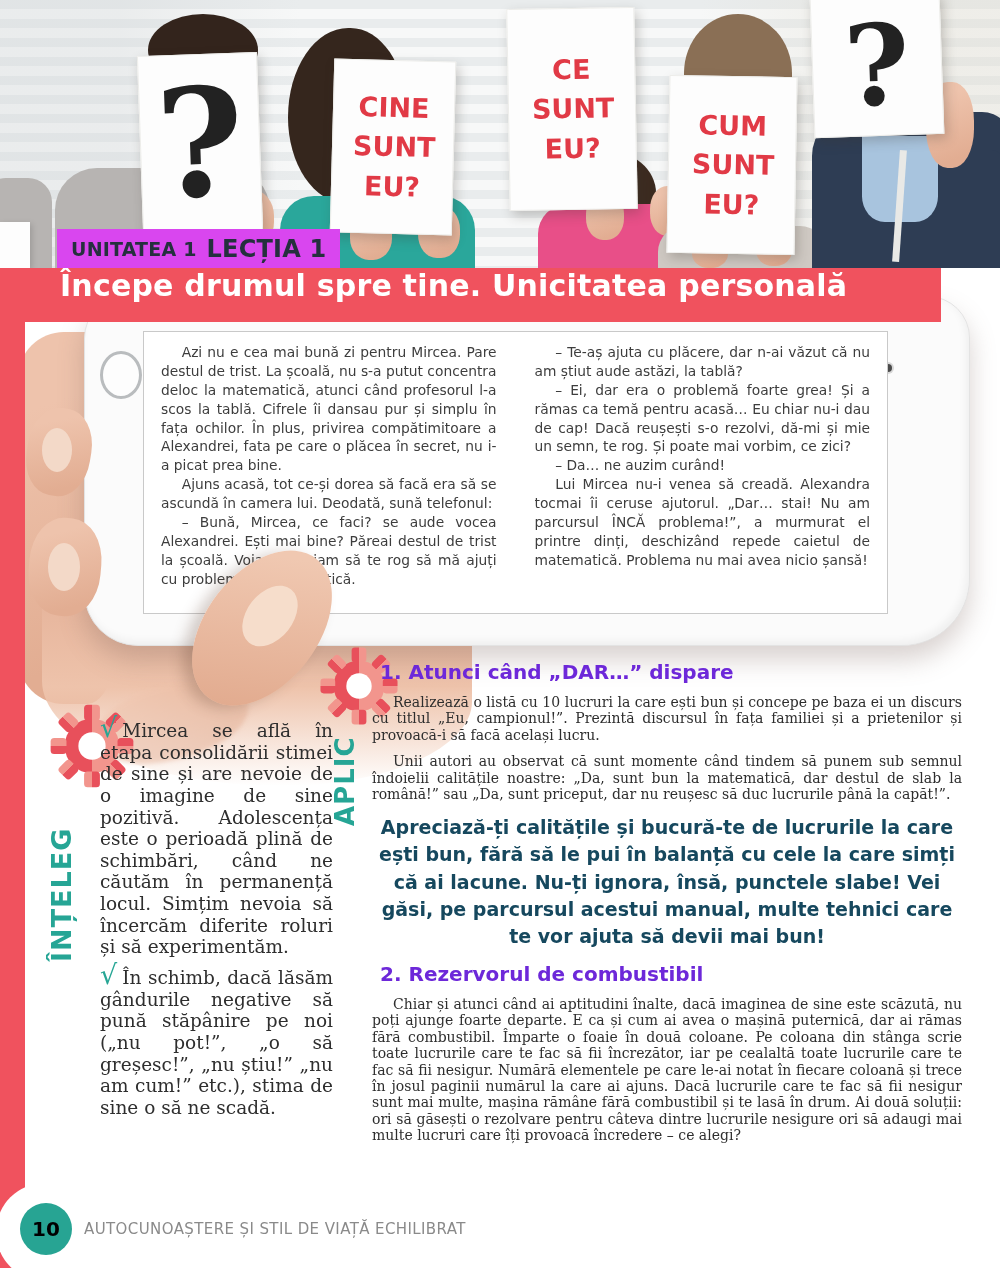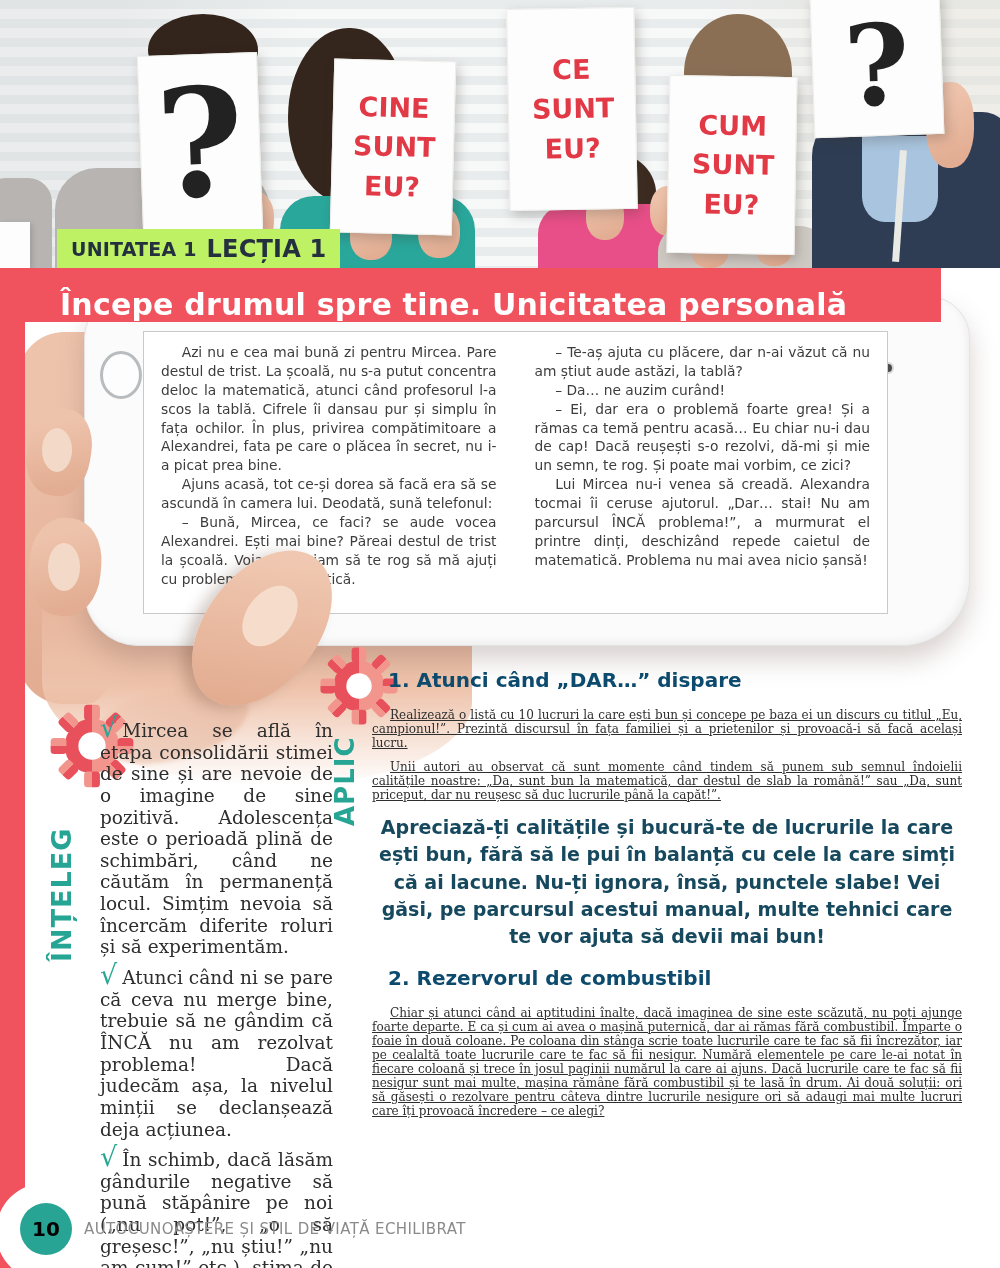--- a/index.html
+++ b/index.html
@@ -12,26 +12,26 @@
     background:
       linear-gradient(90deg, rgba(210,214,216,.35) 0 12%, rgba(255,255,255,0) 30% 70%, rgba(226,222,210,.4) 88% 100%),
       repeating-linear-gradient(180deg,#e9eced 0 9px,#f7f8f8 9px 19px);}
   .figure{position:absolute;}
   .card{position:absolute;background:#fdfdfd;border:1px solid #ededea;
         box-shadow:3px 5px 12px rgba(60,50,45,.25);display:flex;align-items:center;justify-content:center;}
   .card .qtxt{color:#e13a46;font-weight:bold;font-size:27px;line-height:1.45;text-align:center;width:80px;}
   .card .qmark{color:#222;font-weight:bold;font-family:"DejaVu Serif",serif;}
 
   
-  .unit-box{left:57px;top:229px;height:39px;background:#bef264;display:flex;align-items:center;
+  .unit-box{left:57px;top:229px;height:39px;background:#d946ef;display:flex;align-items:center;
             padding:0 14px;gap:10px;z-index:6;}
   .unit-label{color:#25303e;font-weight:bold;font-size:19px;letter-spacing:.2px;}
   .lesson-label{color:#25303e;font-weight:bold;font-size:24px;letter-spacing:.2px;}
   .banner{left:0;top:268px;width:941px;height:54px;background:#f0525e;z-index:5;
-          display:flex;align-items:flex-end;}
+          display:flex;align-items:flex-start;}
   .banner-title{color:#ffffff;font-weight:bold;font-size:30px;padding-left:60px;letter-spacing:.2px;}
 
   
   .red-bar{left:0;top:322px;width:25px;height:946px;background:#f0525e;z-index:2;}
   .notch{left:-4px;top:1183px;width:98px;height:98px;border-radius:50%;background:#ffffff;z-index:3;}
 
   
   .tablet{left:84px;top:296px;width:884px;height:348px;background:#fbfbfb;z-index:2;
           border:1px solid #e3e3e3;border-radius:42px 42px 68px 54px;
           box-shadow:0 14px 26px rgba(120,95,85,.28), inset -3px -4px 8px rgba(0,0,0,.05);}
@@ -66,22 +66,22 @@
           letter-spacing:1px;z-index:4;}
   .vlabel-inteleg{left:46px;top:762px;font-size:27px;height:200px;}
   .vlabel-aplic{left:330px;top:696px;font-size:26px;height:130px;}
 
   .serif{font-family:"DejaVu Serif",serif;color:#2e2e2e;text-align:justify;}
   .inteleg-text{left:100px;top:720px;width:233px;z-index:4;}
   .inteleg-text p{margin:0 0 9px;font-size:18.5px;line-height:1.17;}
   .check{color:#27a695;font-size:27px;line-height:0;margin-right:5px;font-family:"DejaVu Sans",sans-serif;}
 
   .aplic{left:372px;top:652px;width:590px;z-index:4;}
-  .aplic h3{margin:16px;color:#0c4a6e;font-size:20px;font-family:"DejaVu Sans",sans-serif;font-weight:bold;}
-  .aplic p.body{margin:10px 0 10px;font-size:12px;line-height:1.17;text-indent:1.5em;text-decoration:underline;}
+  .aplic h3{margin:8px;color:#6d28d9;font-size:20px;font-family:"DejaVu Sans",sans-serif;font-weight:bold;}
+  .aplic p.body{margin:10px 0 10px;font-size:14px;line-height:1.17;text-indent:1.5em;}
   .aplic .quote{margin:12px 0 12px;color:#16485e;font-family:"DejaVu Sans",sans-serif;font-weight:bold;
                 font-size:19px;line-height:1.43;text-align:center;text-indent:0;}
 
   
   .page-badge{left:20px;top:1203px;width:52px;height:52px;border-radius:50%;background:#27a493;
               color:#000000;font-size:20px;font-weight:bold;display:flex;align-items:center;justify-content:center;z-index:4;}
   .footer-text{left:84px;top:1220px;color:#8a8a8a;font-size:15px;letter-spacing:.4px;z-index:4;}
 
   
   .gray-hoodie{background:#b7b4b2;} .teal-top{background:#2aa79b;} .pink-top{background:#e84f88;}
@@ -160,22 +160,22 @@
   <div class="abs camera"></div>
   <div class="abs cam-dot"></div>
   <div class="abs panel">
     <div class="col">
       <p>Azi nu e cea mai bună zi pentru Mircea. Pare destul de trist. La școală, nu s-a putut concentra deloc la matematică, atunci când profesorul l-a scos la tablă. Cifrele îi dansau pur și simplu în fața ochilor. În plus, privirea compătimitoare a Alexandrei, fata pe care o plăcea în secret, nu i-a picat prea bine.</p>
       <p>Ajuns acasă, tot ce-și dorea să facă era să se ascundă în camera lui. Deodată, sună telefonul:</p>
       <p>– Bună, Mircea, ce faci? se aude vocea Alexandrei. Ești mai bine? Păreai destul de trist la școală. Voiam… voiam să te rog să mă ajuți cu problema la matematică.</p>
     </div>
     <div class="col">
       <p>– Te-aș ajuta cu plăcere, dar n-ai văzut că nu am știut aude astăzi, la tablă?</p>
+      <p>– Ei, dar era o problemă foarte grea! Și a rămas ca temă pentru acasă… Eu chiar nu-i dau de cap! Dacă reușești s-o rezolvi, dă-mi și mie un semn, te rog. Și poate mai vorbim, ce zici?</p>
       <p>– Da… ne auzim curând!</p>
-      <p>– Ei, dar era o problemă foarte grea! Și a rămas ca temă pentru acasă… Eu chiar nu-i dau de cap! Dacă reușești s-o rezolvi, dă-mi și mie un semn, te rog. Și poate mai vorbim, ce zici?</p>
       <p>Lui Mircea nu-i venea să creadă. Alexandra tocmai îi ceruse ajutorul. „Dar… stai! Nu am parcursul ÎNCĂ problema!”, a murmurat el printre dinți, deschizând repede caietul de matematică. Problema nu mai avea nicio șansă!</p>
     </div>
   </div>
 
   <div class="abs finger-front1 skin"></div>
   <div class="abs nail1"></div>
   <div class="abs finger-front2 skin"></div>
   <div class="abs nail2"></div>
   <div class="abs thumb"></div>
   <div class="abs thumb-nail"></div>
@@ -202,21 +202,20 @@
           <rect x="41" y="3" width="18" height="18" rx="4" transform="rotate(270 50 50)"></rect>
           <rect x="41" y="3" width="18" height="18" rx="4" transform="rotate(315 50 50)"></rect>
         </g>
       </g>
       <circle cx="50" cy="50" r="15.5" fill="#ffffff"></circle>
     </svg>
   </div>
   <div class="abs vlabel vlabel-inteleg">ÎNȚELEG</div>
   <div class="abs inteleg-text serif">
     <p><span class="check">√</span><span>Mircea se află în etapa consolidării stimei de sine și are nevoie de o imagine de sine pozitivă. Adolescența este o perioadă plină de schimbări, când ne căutăm în permanență locul. Simțim nevoia să încercăm diferite roluri și să experimentăm.</span></p>
-    <p><span class="check">√</span><span>Atunci când ni se pare că ceva nu merge bine, trebuie să ne gândim că ÎNCĂ nu am rezolvat problema! Dacă judecăm așa, la nivelul minții se declanșează deja acțiunea.</span></p>
     <p><span class="check">√</span><span>În schimb, dacă lăsăm gândurile negative să pună stăpânire pe noi („nu pot!”, „o să greșesc!”, „nu știu!” „nu am cum!” etc.), stima de sine o să ne scadă.</span></p>
   </div>
 
   <div class="abs gear" style="left:318px;top:645px;">
     <svg width="82" height="82" viewBox="0 0 100 100">
       <defs>
         <linearGradient id="gearGrad2" x1="0" y1="0" x2="1" y2="0">
           <stop offset="0" stop-color="#e8505b"></stop>
             <stop offset="0.5" stop-color="#e8505b"></stop>
           <stop offset="0.5" stop-color="#f2958d"></stop>

